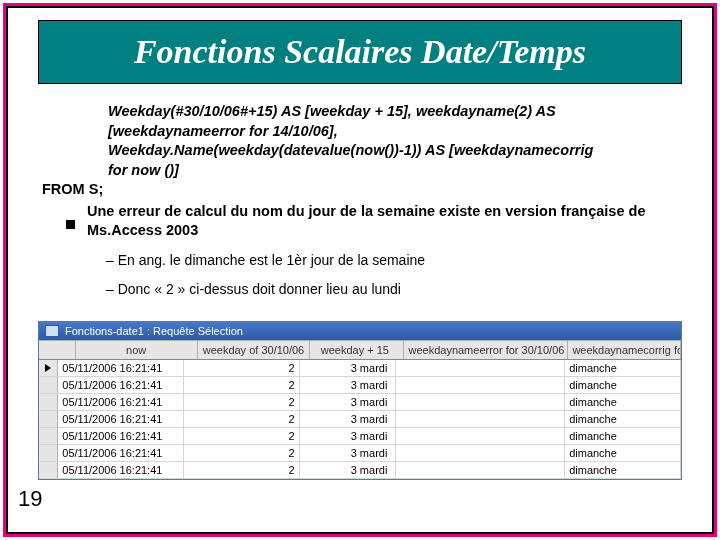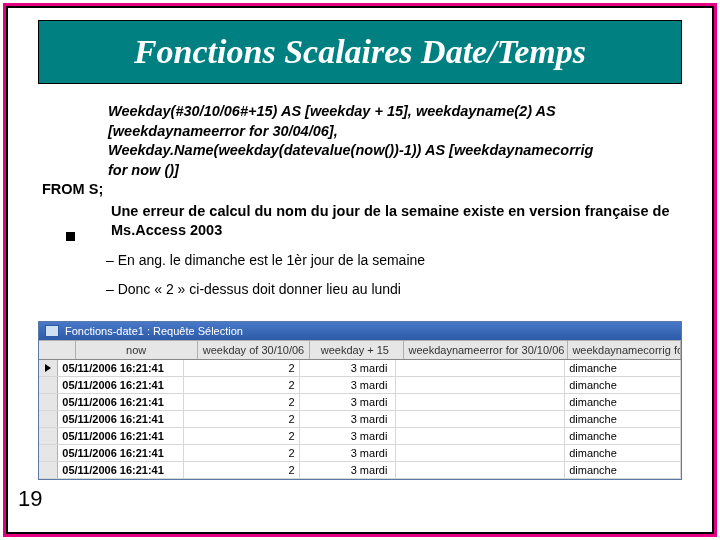--- a/index.html
+++ b/index.html
@@ -4,54 +4,54 @@
 <style>
   * { box-sizing: border-box; margin: 0; padding: 0; }
   body { width: 720px; height: 540px; background: #fff; font-family: Arial, sans-serif; position: relative; }
   .outer-frame { position: absolute; top: 3px; left: 3px; right: 3px; bottom: 3px; border: 3px solid #e4007f; }
   .inner-frame { position: absolute; top: 6px; left: 6px; right: 6px; bottom: 6px; border: 2px solid #000; background: #fff; }
   .title-box { margin: 12px 30px 0 30px; background: #008080; border: 1px solid #000; padding: 12px 14px; }
   .title-box h1 { font-family: "Times New Roman", serif; font-style: italic; font-weight: bold; font-size: 34px; color: #fff; text-align: center; }
   .content { padding: 18px 34px 0 34px; font-size: 14.5px; color: #000; font-weight: bold; line-height: 1.35; }
   .sql-line { margin-left: 0; }
   .indent { margin-left: 66px; font-style: italic; }
-  .bullet-row { display: flex; align-items: flex-end; margin-top: 2px; gap: 24px; }
+  .bullet-row { display: flex; align-items: center; margin-top: 2px; }
   .blk { width: 9px; height: 9px; background: #000; margin: 6px 12px 0 24px; flex: none; }
   .dash-row { margin-left: 64px; margin-top: 10px; font-weight: normal; font-size: 14px; }
   .query-window { margin: 22px 30px 0 30px; border: 1px solid #5a7aa6; font-family: Tahoma, Arial, sans-serif; font-size: 11px; background: #404040; }
   .qw-title { background: linear-gradient(#4a78c8,#2a5aa8); color: #fff; padding: 3px 6px; display: flex; align-items: center; gap: 6px; font-size: 11px; }
   .qw-icon { width: 14px; height: 12px; background: #cfe0f3; border: 1px solid #2a5aa8; display: inline-block; }
   .grid-head { display: flex; background: #e6e6e6; border-top: 1px solid #b0b0b0; border-bottom: 1px solid #888; padding-left: 18px; }
   .gh-cell { border-right: 1px solid #b0b0b0; padding: 3px 4px; color: #333; font-size: 11px; white-space: nowrap; overflow: hidden; }
   .grid-body { background: #fff; }
   .grid-row { display: flex; border-bottom: 1px solid #d6d6d6; }
   .gb-cell { border-right: 1px solid #d6d6d6; padding: 2px 4px; font-size: 11px; white-space: nowrap; overflow: hidden; }
   .rowhdr { width: 20px; background: #e6e6e6; border-right: 1px solid #b0b0b0; display: flex; align-items: center; justify-content: center; }
   .tri { width: 0; height: 0; border-top: 4px solid transparent; border-bottom: 4px solid transparent; border-left: 6px solid #000; }
-  .c-now { width: 130px; font-weight: bold; }
+  .c-now { width: 130px; font-weight: normal; }
   .c-wk { width: 120px; text-align: right; }
   .c-wk15 { width: 100px; text-align: right; padding-right: 8px; }
   .c-err { width: 175px; }
   .c-corr { width: 120px; }
   .gh-cell.c-now, .gh-cell.c-wk, .gh-cell.c-wk15, .gh-cell.c-err, .gh-cell.c-corr { text-align: center; font-weight: normal; }
   .slide-num { position: absolute; left: 10px; bottom: 20px; font-family: Arial; font-size: 22px; color: #000; }
 </style>
 </head>
 <body>
 
 <div class="outer-frame"></div>
 <div class="inner-frame">
 
   <div class="title-box">
     <h1>Fonctions Scalaires Date/Temps</h1>
   </div>
 
   <div class="content">
     <div class="sql-line indent">Weekday(#30/10/06#+15) AS [weekday + 15], weekdayname(2) AS</div>
-    <div class="sql-line indent">[weekdaynameerror for 30/04/06],</div>
+    <div class="sql-line indent">[weekdaynameerror for 14/10/06],</div>
     <div class="sql-line indent">Weekday.Name(weekday(datevalue(now())-1)) AS [weekdaynamecorrig</div>
     <div class="sql-line indent">for now ()]</div>
     <div class="sql-line">FROM S;</div>
 
     <div class="bullet-row">
       <span class="blk"></span>
       <span>Une erreur de calcul du nom du jour de la semaine existe en version française de Ms.Access 2003</span>
     </div>
     <div class="dash-row">–  En ang. le dimanche est le 1èr jour de la semaine</div>
     <div class="dash-row">–  Donc « 2 » ci-dessus doit donner lieu au lundi</div>

